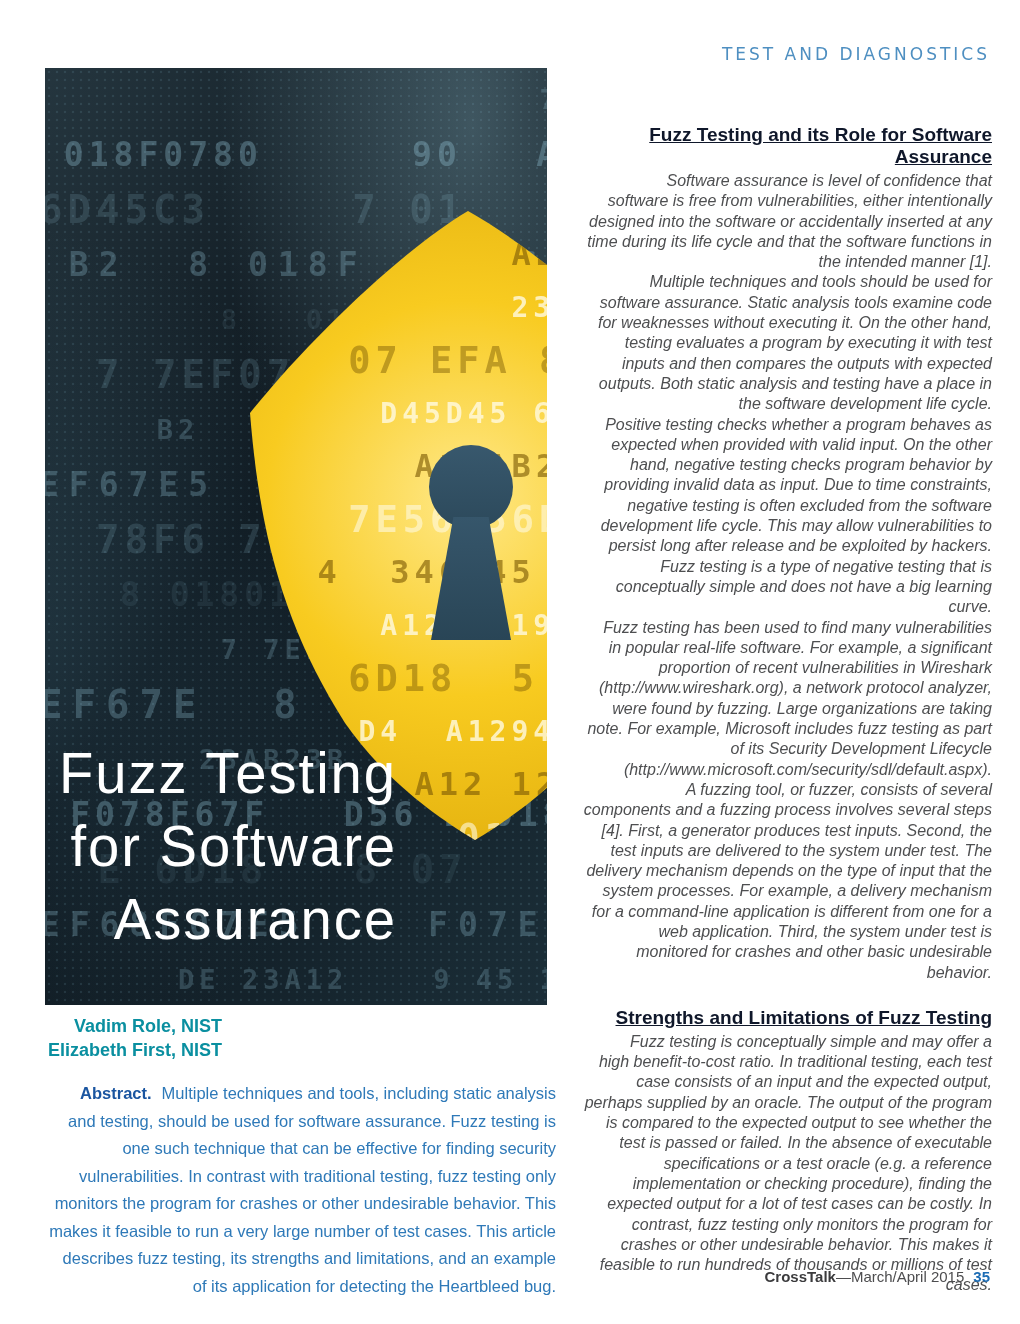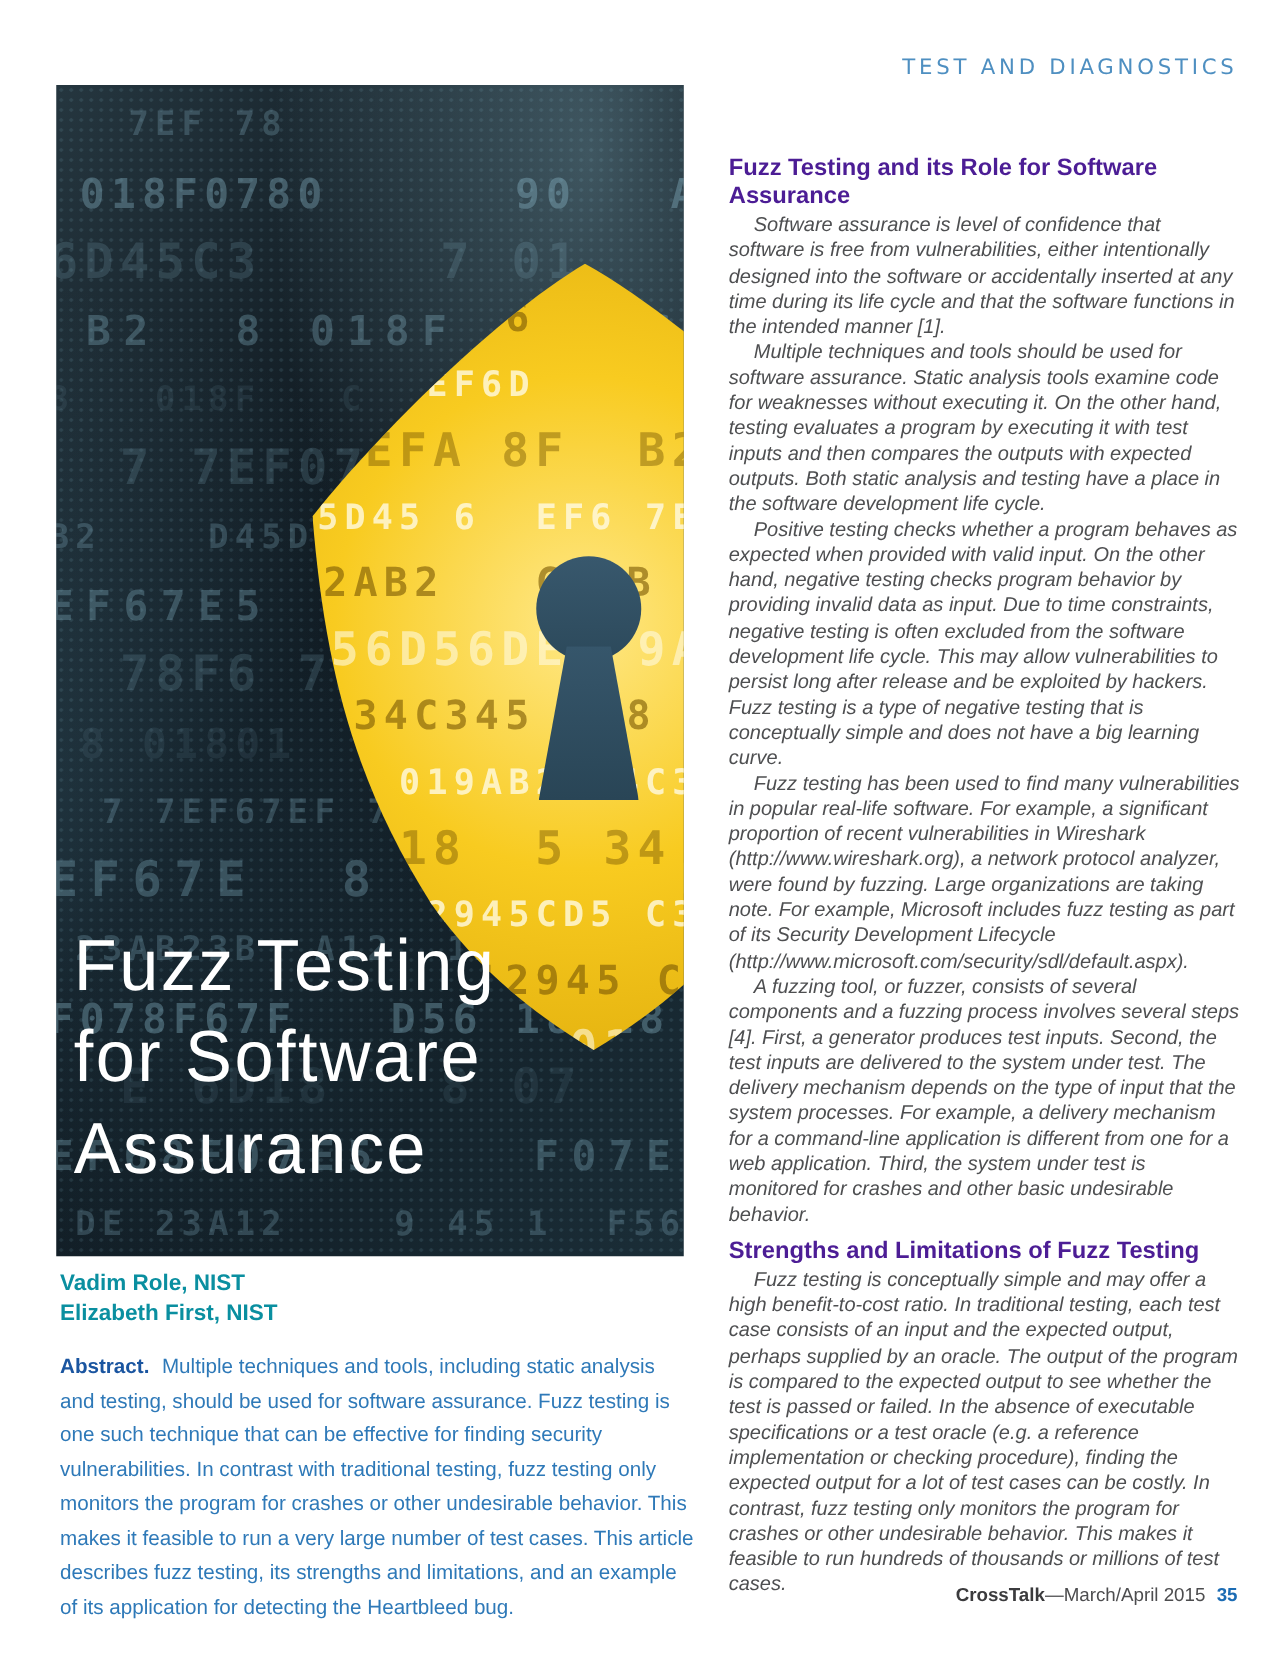--- a/index.html
+++ b/index.html
@@ -1,17 +1,17 @@
 <!DOCTYPE html>
 <html><head>
 <meta charset="utf-8">
 <style>
   html,body{margin:0;padding:0;background:#fff;}
   .page{position:relative;width:1020px;height:1324px;background:#ffffff;overflow:hidden;
-        font-family:"Liberation Sans",sans-serif;}
+        font-family:"Liberation Sans",sans-serif;text-align:right;}
 
   
   .kicker{position:absolute;top:44px;right:30px;font-family:"DejaVu Sans",sans-serif;
           font-size:17px;letter-spacing:3px;color:#4e8fc1;font-weight:400;}
 
   
   .photo{position:absolute;left:45px;top:68px;width:502px;height:937px;overflow:hidden;
          background:
            radial-gradient(ellipse at 85% 6%, rgba(140,185,200,.38), transparent 42%),
            radial-gradient(ellipse at -12% 62%, rgba(70,115,135,.28), transparent 52%),
@@ -51,23 +51,23 @@
   
   .authors{position:absolute;left:48px;top:1014px;font-size:18px;font-weight:bold;
       color:#0a8fa0;line-height:24px;}
   .abstract{position:absolute;left:48px;top:1080px;width:508px;font-size:16.5px;
       line-height:27.5px;color:#2e79b8;}
   .abstract .abstract-label{font-weight:bold;color:#1a55a0;padding-right:10px;}
 
   
   .article{position:absolute;left:583px;top:124px;width:409px;color:#4e4f51;
       font-size:16px;line-height:20.3px;}
-  .article .heading{font-size:19px;line-height:22px;font-weight:bold;color:#4c1d95;
-      margin:0 0 3px 0;}
-  .article .sec2 .heading{margin-top:7px;}
+  .article .heading{font-size:19px;line-height:22px;font-weight:bold;color:#0f172a;
+      margin:0 0 3px 0;text-decoration:underline;}
+  .article .sec2 .heading{margin-top:24px;}
   .article .para{margin:0;text-indent:20px;font-style:italic;}
 
   
   .footer{position:absolute;right:30px;top:1268px;font-size:15px;color:#4d4d4f;
       white-space:nowrap;margin-left:43px;}
   .footer .brand{font-weight:bold;color:#3b3b3d;}
   .footer .pageno{font-weight:bold;color:#1c6cb4;margin-left:9px;}
 </style>
 </head>
 <body>

